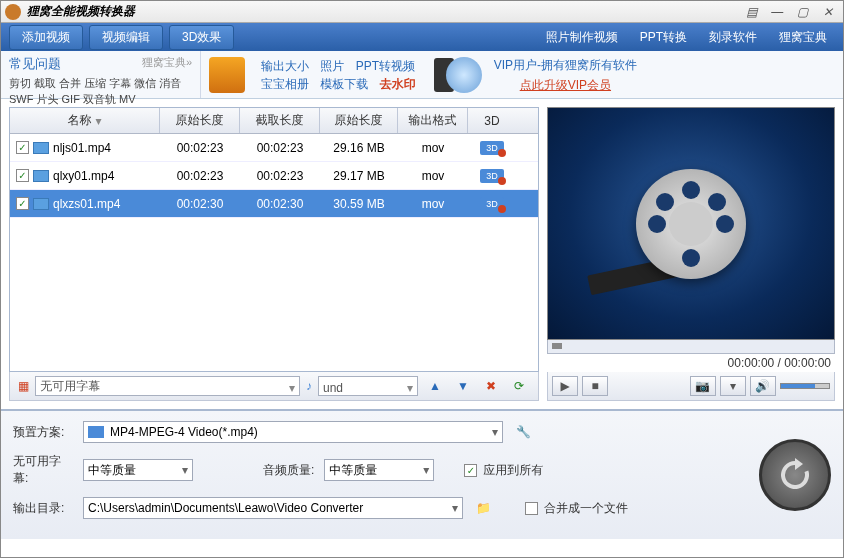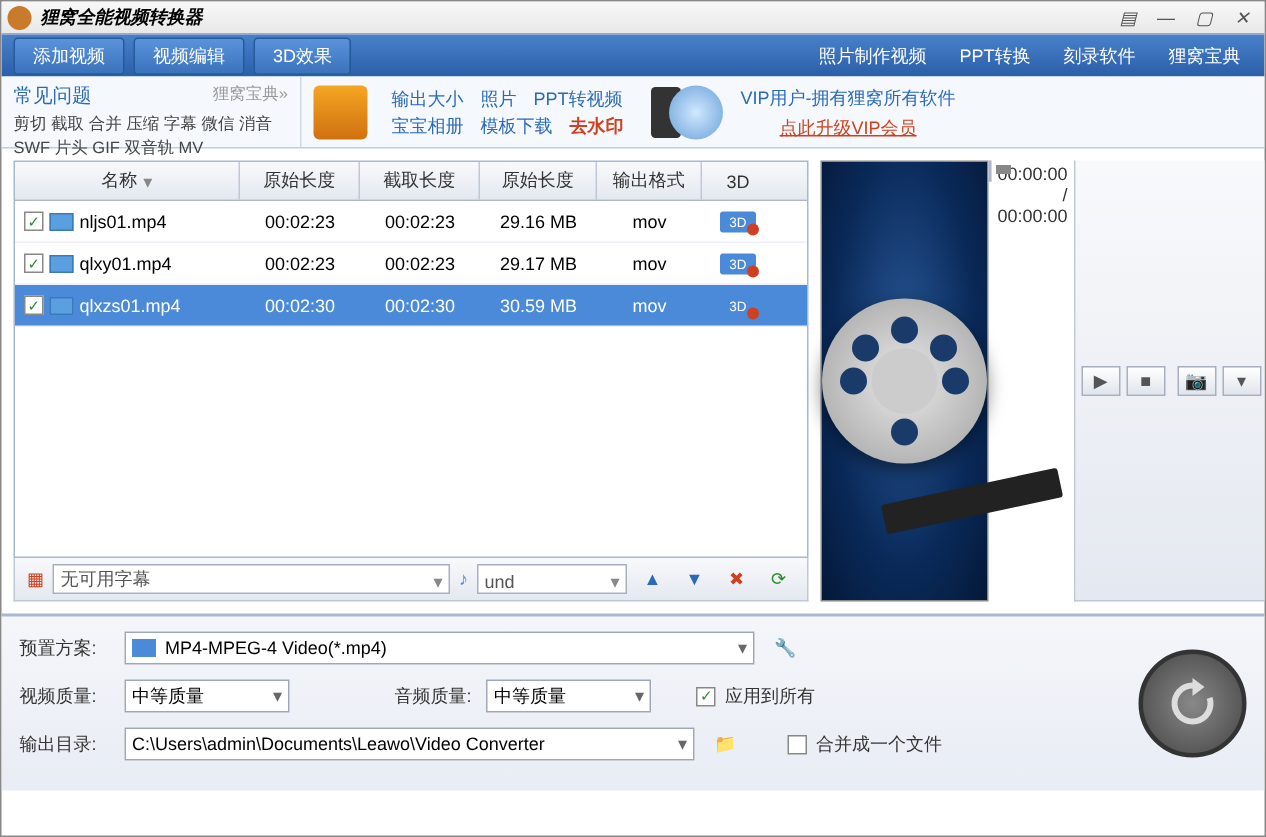--- a/index.html
+++ b/index.html
@@ -35,21 +35,21 @@
 .tbody { flex: 1; overflow: auto; }
 .tr { display: flex; align-items: center; height: 28px; border-bottom: 1px solid #eef; }
 .tr.sel { background: #4a8ad8; color: #fff; }
 .td { padding: 0 6px; text-align: center; }
 .td.name { width: 150px; text-align: left; display: flex; align-items: center; gap: 4px; }
 .td.dur { width: 80px; } .td.cut { width: 80px; } .td.size { width: 78px; } .td.fmt { width: 70px; } .td.td3d { width: 48px; }
 .chk { width: 13px; height: 13px; border: 1px solid #888; background: #fff; display: inline-flex; align-items: center; justify-content: center; color: #2a8a2a; font-size: 10px; }
 .vicon { width: 16px; height: 12px; background: #5aa0e0; border: 1px solid #3a7ab8; }
 .badge3d { width: 24px; height: 14px; background: #4a8ad8; color: #fff; font-size: 9px; display: inline-flex; align-items: center; justify-content: center; border-radius: 2px; position: relative; }
 .badge3d::after { content:""; position:absolute; right:-2px; bottom:-2px; width:8px; height:8px; background:#d04020; border-radius:50%; }
-.preview { width: 288px; display: flex; }
+.preview { width: 288px; display: flex; flex-direction: column; }
 .screen { flex: 1; background: radial-gradient(ellipse at 50% 45%, #2a5a9a 0%, #0a2a5a 60%, #041838 100%); border: 1px solid #888; display: flex; align-items: center; justify-content: center; position: relative; }
 .reel { width: 110px; height: 110px; background: radial-gradient(#e8e8e8,#a0a0a0); border-radius: 50%; position: relative; box-shadow: 0 4px 12px rgba(0,0,0,0.5); }
 .reel::before { content:""; position:absolute; inset:30%; background:#ccc; border-radius:50%; }
 .hole { position:absolute; width:18px; height:18px; background:#1a3a6a; border-radius:50%; }
 .h1{top:12px;left:46px}.h2{bottom:12px;left:46px}.h3{left:12px;top:46px}.h4{right:12px;top:46px}.h5{top:24px;left:20px}.h6{top:24px;right:20px}
 .film { position:absolute; bottom:56px; left:40px; width:120px; height:20px; background:#222; border-radius:2px; transform:rotate(-12deg); }
 .pslider { height: 14px; background: #e8ecf4; border: 1px solid #b0b8c8; border-top: none; position: relative; }
 .pslider::before { content:""; position:absolute; left:4px; top:3px; width:10px; height:6px; background:#888; }
 .ptime { text-align: right; padding: 2px 4px; color: #333; }
 .pctrls { display: flex; align-items: center; gap: 4px; padding: 4px; border: 1px solid #c0c8d8; border-top: none; background: linear-gradient(#f8f9fb,#e4e8f0); }
@@ -227,21 +227,21 @@
     <div class="brow">
       <div class="blbl">预置方案:</div>
       <div class="bfield" style="flex:0 0 420px">
         <span style="width:16px;height:12px;background:#4a8ad8;margin-right:6px"></span>
         <span>MP4-MPEG-4 Video(*.mp4)</span>
           <span class="arr">▾</span>
       </div>
       <span class="ibtn">🔧</span>
     </div>
     <div class="brow">
-      <div class="blbl">视频质量:</div>
+      <div class="blbl">无可用字幕:</div>
       <div class="bfield sm">
           <span>中等质量</span>
           <span class="arr">▾</span>
         </div>
       <div class="blbl" style="width:auto;margin-left:60px">音频质量:</div>
       <div class="bfield sm">
           <span>中等质量</span>
           <span class="arr">▾</span>
         </div>
       <div class="chkrow" style="margin-left:20px">

